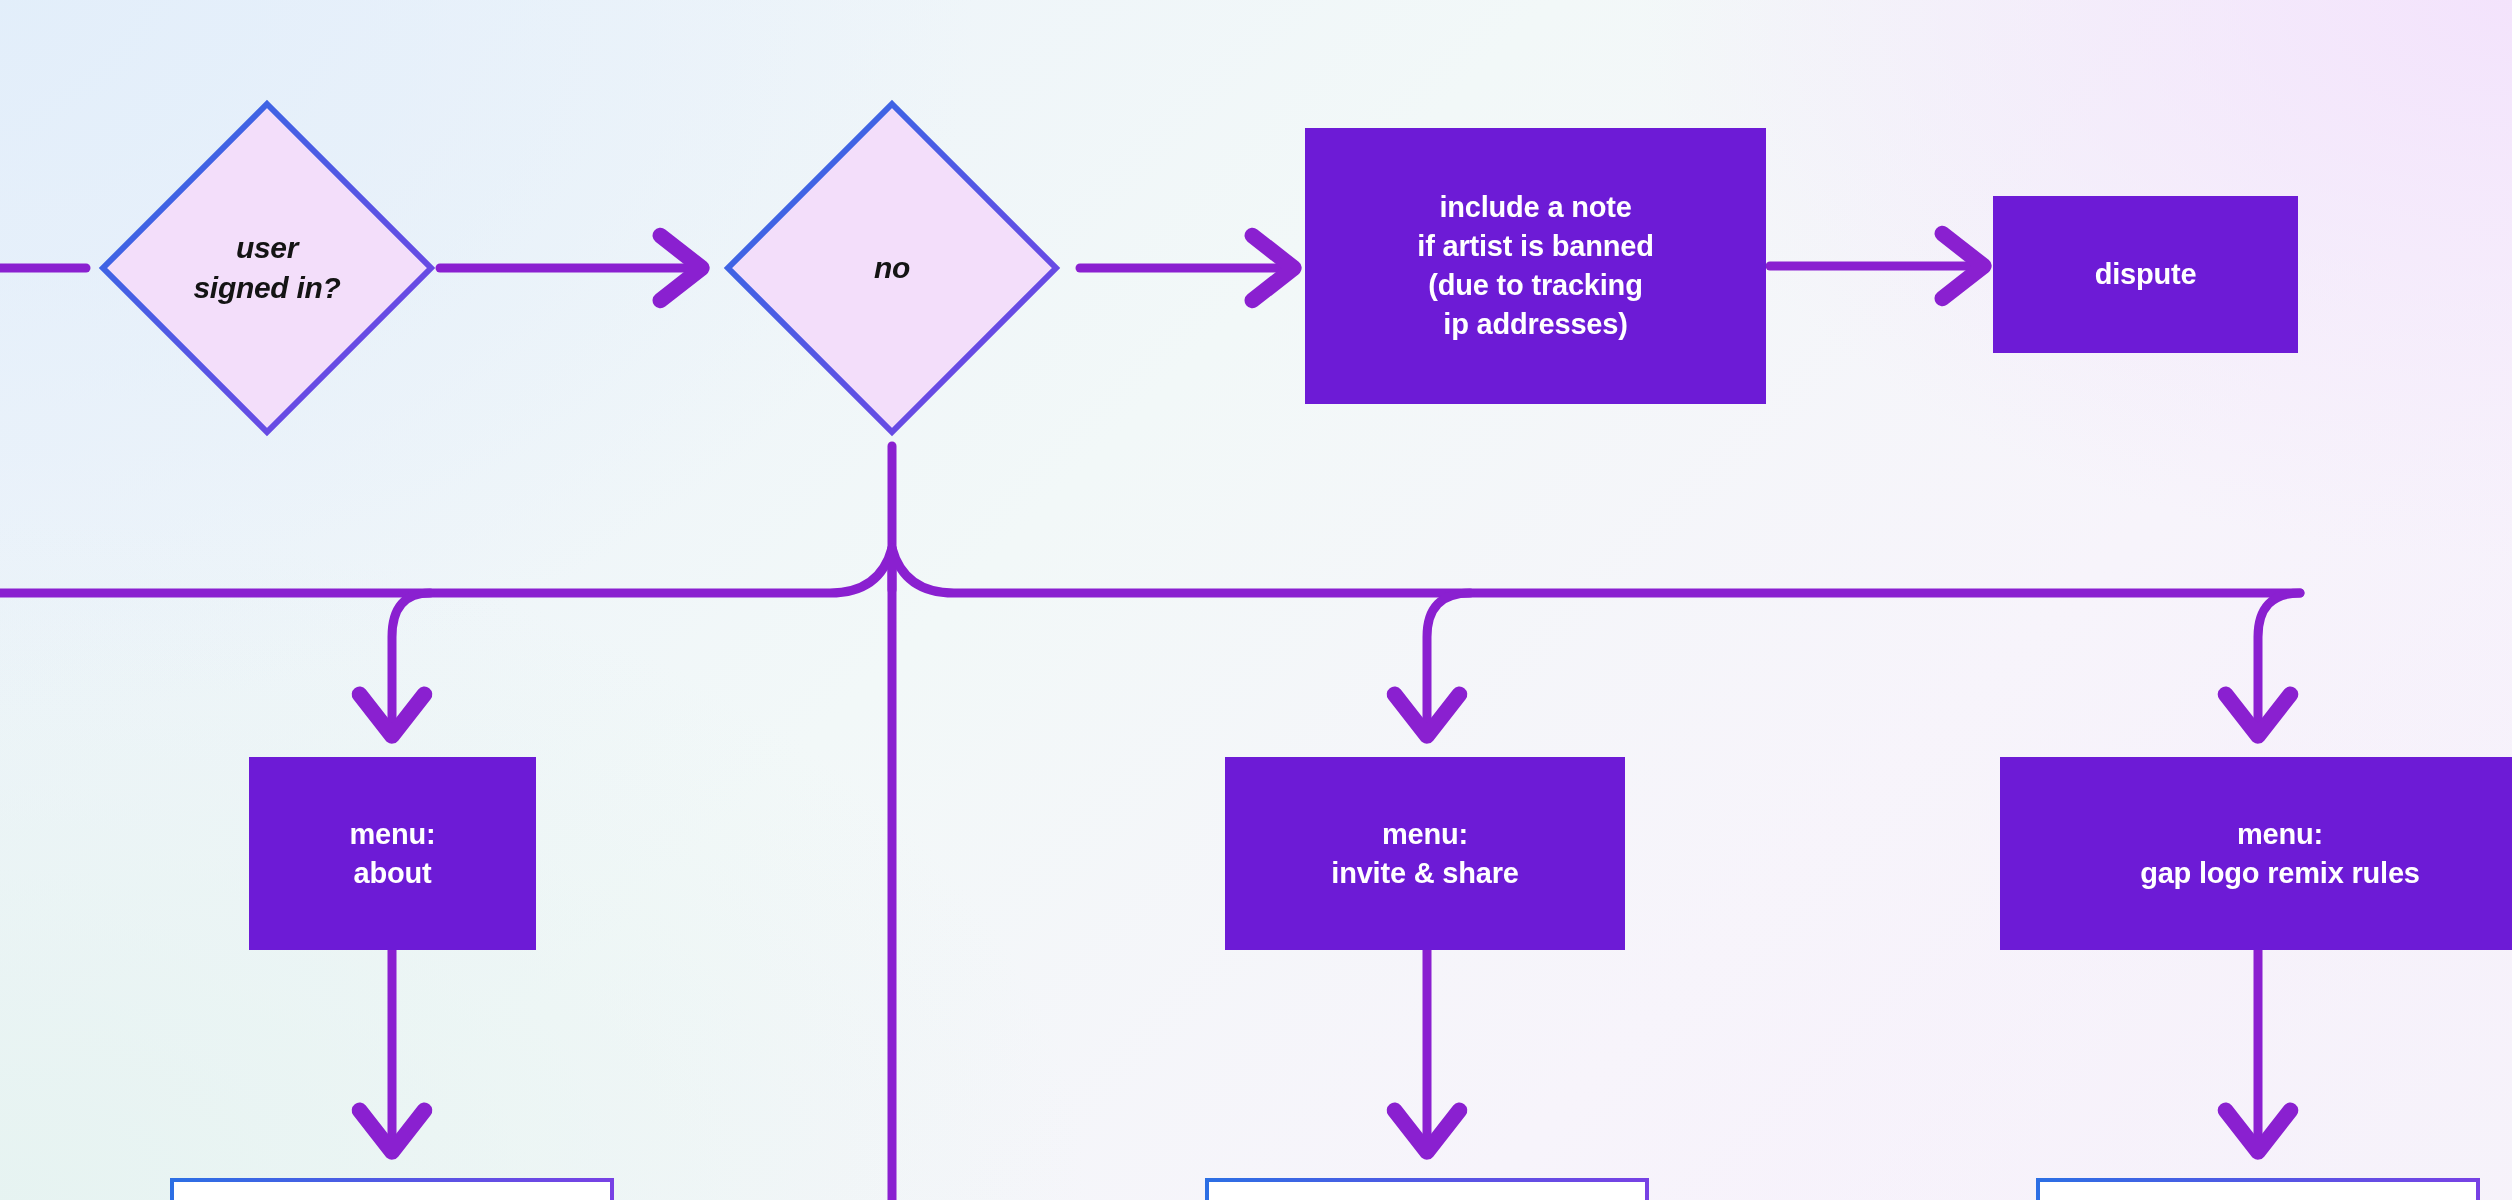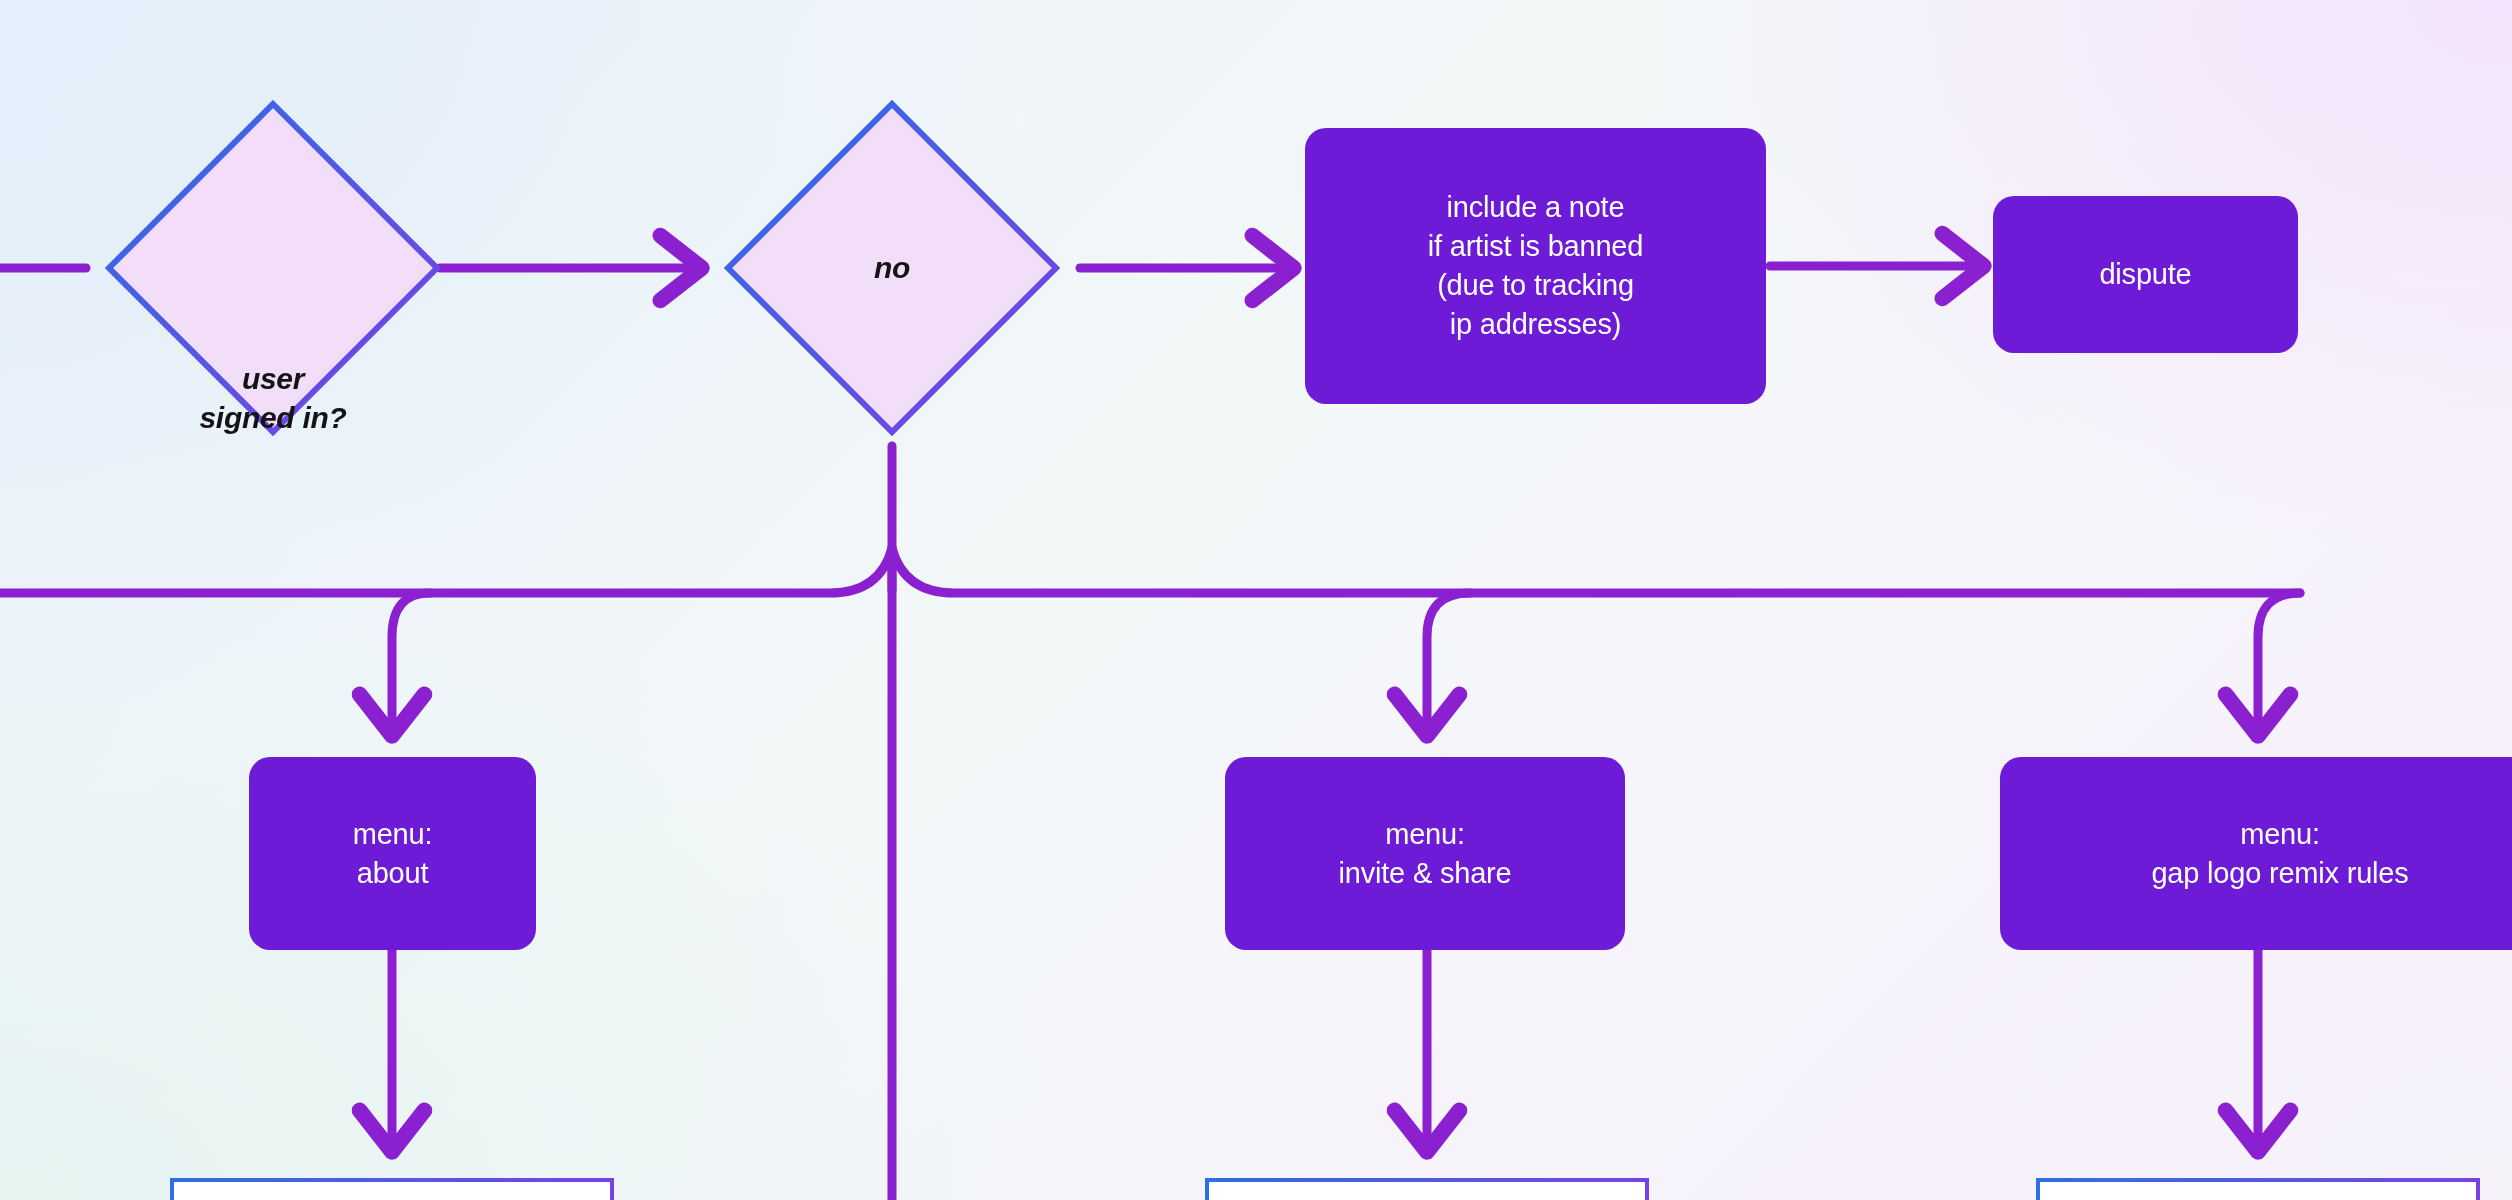--- a/index.html
+++ b/index.html
@@ -60,28 +60,27 @@
   }
 
   
   .pbox {
     position: absolute;
     display: flex;
     align-items: center;
     justify-content: center;
     text-align: center;
     color: #ffffff;
-    font-weight: normal;
+    font-weight: bold;
     font-size: 29px;
     line-height: 1.34;
     letter-spacing: -0.2px;
     white-space: pre-line;
     box-sizing: border-box;
     padding: 6px 10px;
-    border-radius: 21px;
   }
 
   
   .obox {
     position: absolute;
     box-sizing: border-box;
     background: #ffffff;
     padding: 4px;
   }
   .obox .oinner {
@@ -130,21 +129,21 @@
       <path d="M 2300 593 Q 2258 593 2258 637 L 2258 734" marker-end="url(#arrowD)"></path>
 
       <path d="M 392 950 L 392 1150" marker-end="url(#arrowD)"></path>
 
       <path d="M 1427 950 L 1427 1150" marker-end="url(#arrowD)"></path>
 
       <path d="M 2258 950 L 2258 1150" marker-end="url(#arrowD)"></path>
     </g>
   </svg>
 
-  <div class="diamond" style="left:103px; top:98px; width:340px; height:340px;align-items:flex-end;">
+  <div class="diamond" style="left:97px; top:98px; width:340px; height:340px;">
     <svg class="dshape" viewBox="0 0 340 340" xmlns="http://www.w3.org/2000/svg">
       <defs>
         <linearGradient id="dg1" x1="0" y1="0" x2="1" y2="1">
           <stop offset="0%" stop-color="#2C6FE4"></stop>
           <stop offset="100%" stop-color="#7B3FE4"></stop>
         </linearGradient>
       </defs>
       <polygon points="170,6 334,170 170,334 6,170" fill="#F3DEFA" stroke="url(#dg1)" stroke-width="6"></polygon>
     </svg>
     <div class="dlabel">user

